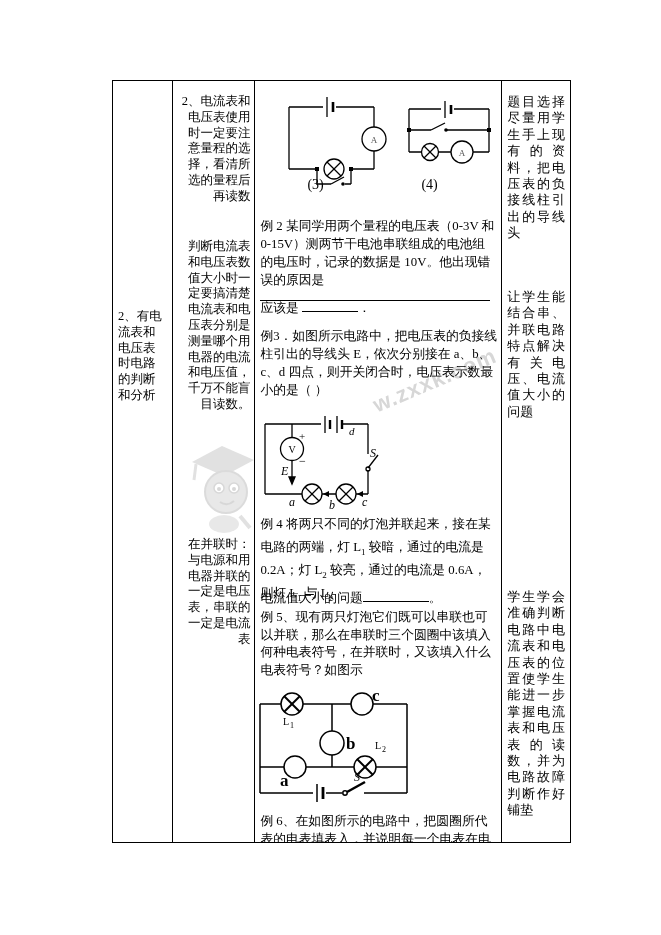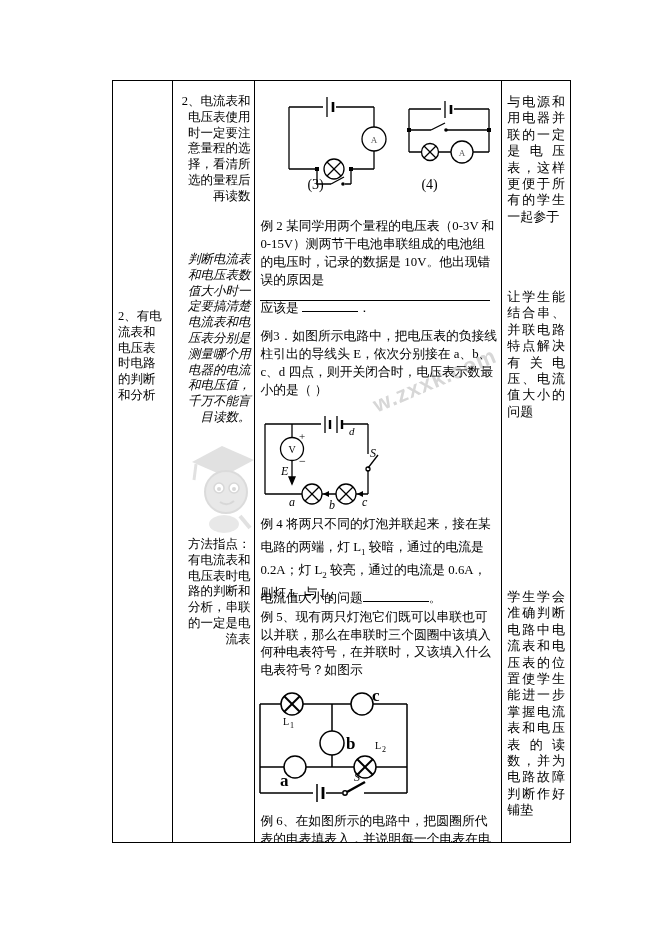--- a/index.html
+++ b/index.html
@@ -45,22 +45,22 @@
   </svg>
 
   <div class="tbl">
 
     <div class="col c1">
       <p class="blk s12" style="top:180px;margin-top:48px;">2、有电流表和电压表时电路的判断和分析</p>
     </div>
 
     <div class="col c2">
       <p class="blk s12" style="top:13px;">2、电流表和电压表使用时一定要注意量程的选择，看清所选的量程后再读数</p>
-      <p class="blk s12" style="top:171px;font-style:italic;">判断电流表和电压表数值大小时一定要搞清楚电流表和电压表分别是测量哪个用电器的电流和电压值，千万不能盲目读数。</p>
-      <p class="blk s12" style="top:456px;">方法指点：有电流表和电压表时电路的判断和分析，串联的一定是电流表</p>
+      <p class="blk s12" style="top:158px;">判断电流表和电压表数值大小时一定要搞清楚电流表和电压表分别是测量哪个用电器的电流和电压值，千万不能盲目读数。</p>
+      <p class="blk s12" style="top:456px;">在并联时：与电源和用电器并联的一定是电压表，串联的一定是电流表</p>
     </div>
 
     <div class="col c3">
 
       <svg style="position:absolute;left:24px;top:8px;" width="104" height="94" viewBox="0 0 104 94">
         <g stroke="#000" stroke-width="1.3" fill="none">
           <path d="M10,18 H44 M57,18 H95 M95,18 V38 M95,62 V80 M10,18 V80 M10,80 H38 M72,80 H95"></path>
           <line x1="48" y1="8" x2="48" y2="28"></line>
           <line x1="54" y1="13" x2="54" y2="23" stroke-width="2.6"></line>
           <g>
@@ -187,19 +187,19 @@
         <text x="114" y="10" font-size="17" font-weight="bold">c</text>
         <text x="88" y="58" font-size="17" font-weight="bold">b</text>
         <text x="22" y="95" font-size="17" font-weight="bold">a</text>
         <text x="96" y="90" font-size="12" font-style="italic">S</text>
       </svg>
 
       <p class="blk p3" style="top:731px;">例 6、在如图所示的电路中，把圆圈所代表的电表填表入，并说明每一个电表在电路中所起</p>
     </div>
 
     <div class="col c4">
-      <p class="blk" style="top:13px;">与电源和用电器并联的一定是电压表，这样更便于所有的学生一起参于</p>
+      <p class="blk" style="top:13px;">题目选择尽量用学生手上现有的资料，把电压表的负接线柱引出的导线头</p>
       <p class="blk" style="top:508px;">学生学会准确判断电路中电流表和电压表的位置使学生能进一步掌握电流表和电压表的读数，并为电路故障判断作好铺垫</p>
       <p class="blk" style="top:208px;">让学生能结合串、并联电路特点解决有关电压、电流值大小的问题</p>
     </div>
 
   </div>
 </div>
 
 </body></html>

